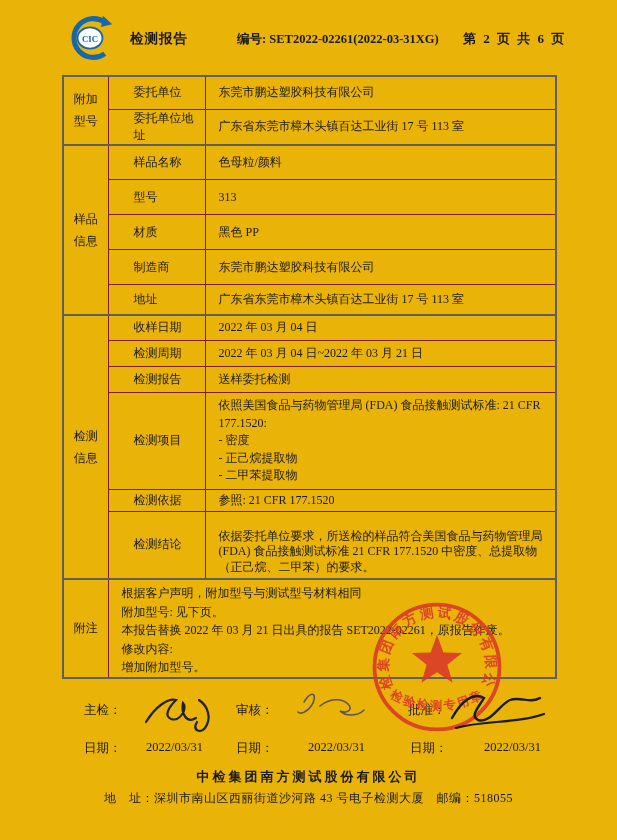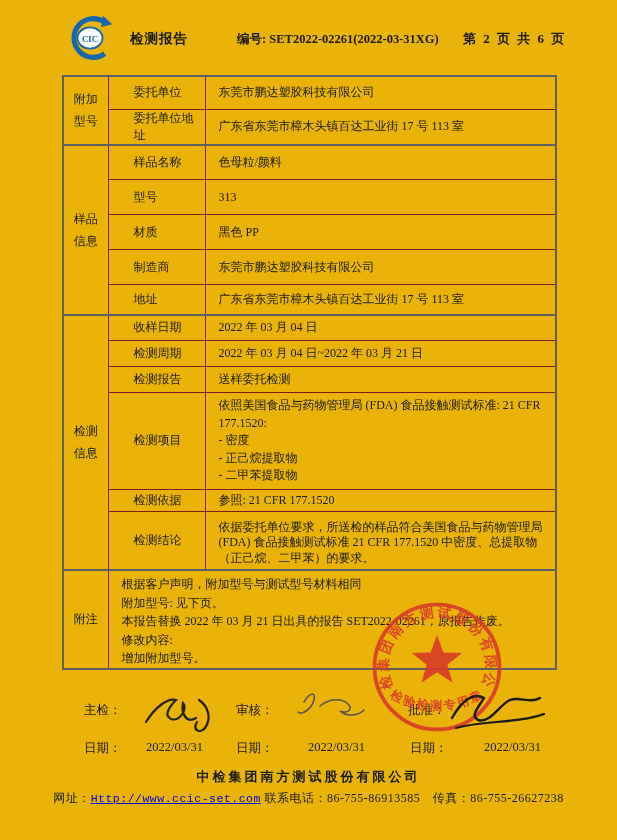--- a/index.html
+++ b/index.html
@@ -16,21 +16,21 @@
   
   table.info { position:absolute; left:62px; top:75px; width:493px; border-collapse:collapse; table-layout:fixed; }
   table.info { border:2px solid #5f5f5f; }
   table.info td { border:1px solid #7f1d1d; font-size:12px; vertical-align:middle; }
   tr.sec-start td { border-top:2px solid #5f5f5f; }
   td.sec-label { text-align:center; line-height:22px; padding:0 9px; }
   td.sec-label div { width:2em; margin:0 auto; }
   td.f-label { padding-left:25px; }
   td.f-value { padding-left:13px; padding-right:10px; }
   td.multiline { white-space:pre-line; line-height:17.5px; padding-top:4px; padding-bottom:4px;margin-left:18px; }
-  td.wraptext { line-height:15.5px; padding-top:8px; padding-bottom:3px; }
+  td.wraptext { line-height:15.5px; padding-top:17px; padding-bottom:3px; }
   td.notes { white-space:pre-line; line-height:18.5px; padding:4px 10px 0 13px; }
   
   .sig-area { position:absolute; left:0; top:688px; width:617px; height:75px; font-size:12.5px; }
   .sig-role { position:absolute; top:14px; }
   .sig-date-label { position:absolute; top:52px; }
   .sig-date-value { position:absolute; top:52px; }
   .sig-svg { position:absolute; z-index:6; }
   
   .stamp { position:absolute; left:366px; top:596px; width:142px; height:142px; z-index:5; opacity:0.88; }
   
@@ -179,19 +179,16 @@
     <span class="sig-date-label" style="left:84px">日期：</span>
     <span class="sig-date-value" style="left:146px">2022/03/31</span>
     <span class="sig-date-label" style="left:236px">日期：</span>
     <span class="sig-date-value" style="left:308px">2022/03/31</span>
     <span class="sig-date-label" style="left:410px">日期：</span>
     <span class="sig-date-value" style="left:484px">2022/03/31</span>
   </div>
 
   <div class="footer">
     <div class="footer-company">中检集团南方测试股份有限公司</div>
-    <div class="footer-line">
-      <span>网址：</span><span class="weblink">Http://www.ccic-set.com</span>
-      <span>联系电话：86-755-86913585　传真：86-755-26627238</span>
-    </div>
+    <div class="footer-line">地　址：深圳市南山区西丽街道沙河路 43 号电子检测大厦　邮编：518055</div>
   </div>
 
 </div>
 
 </body></html>

